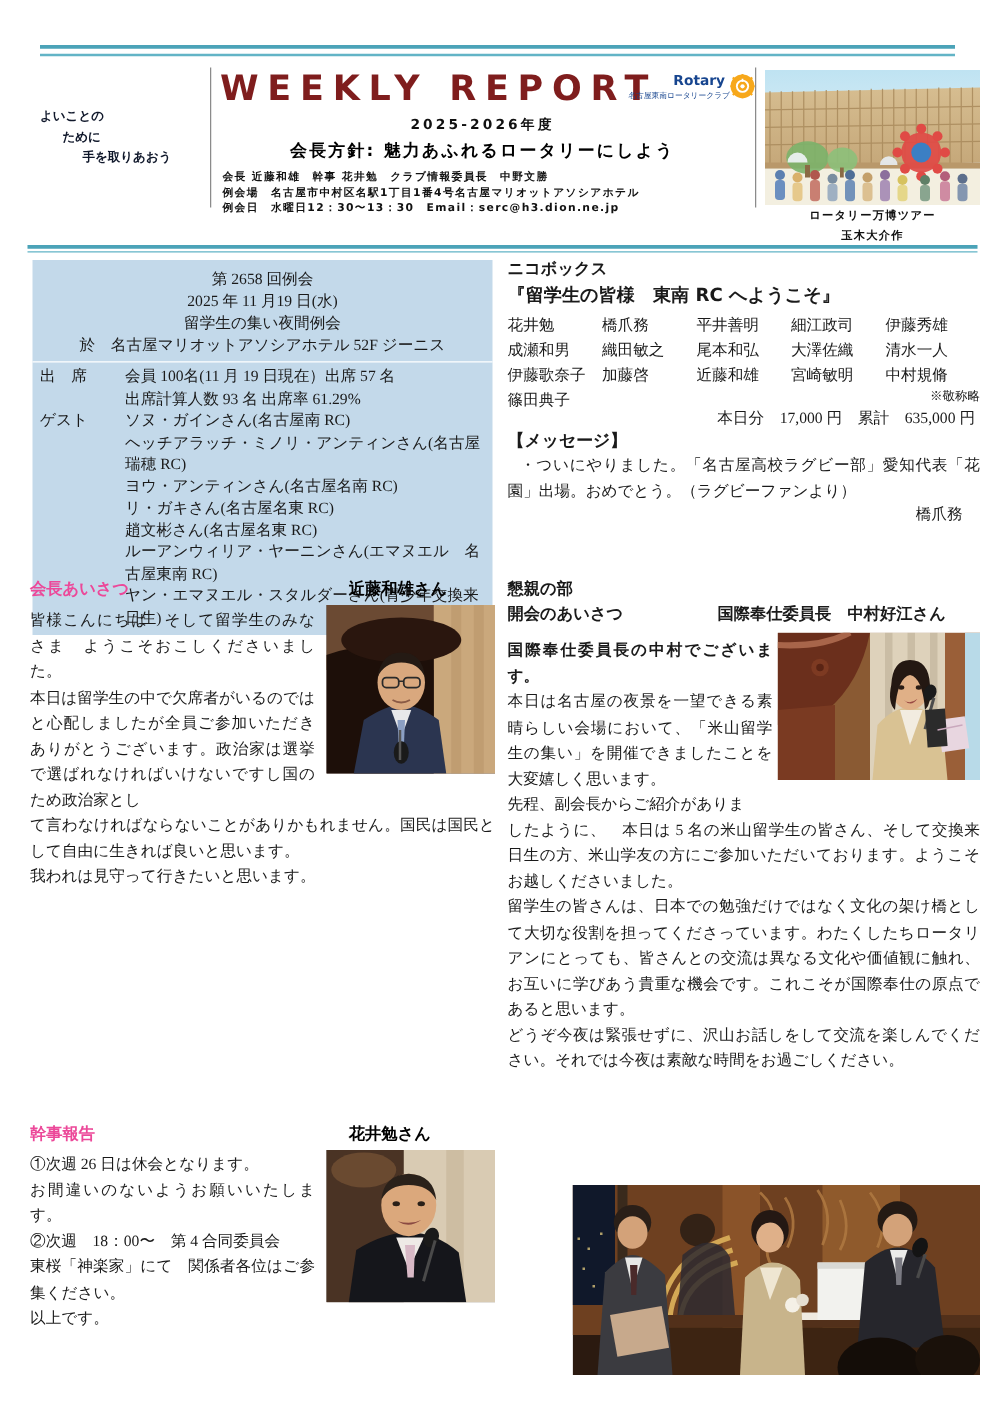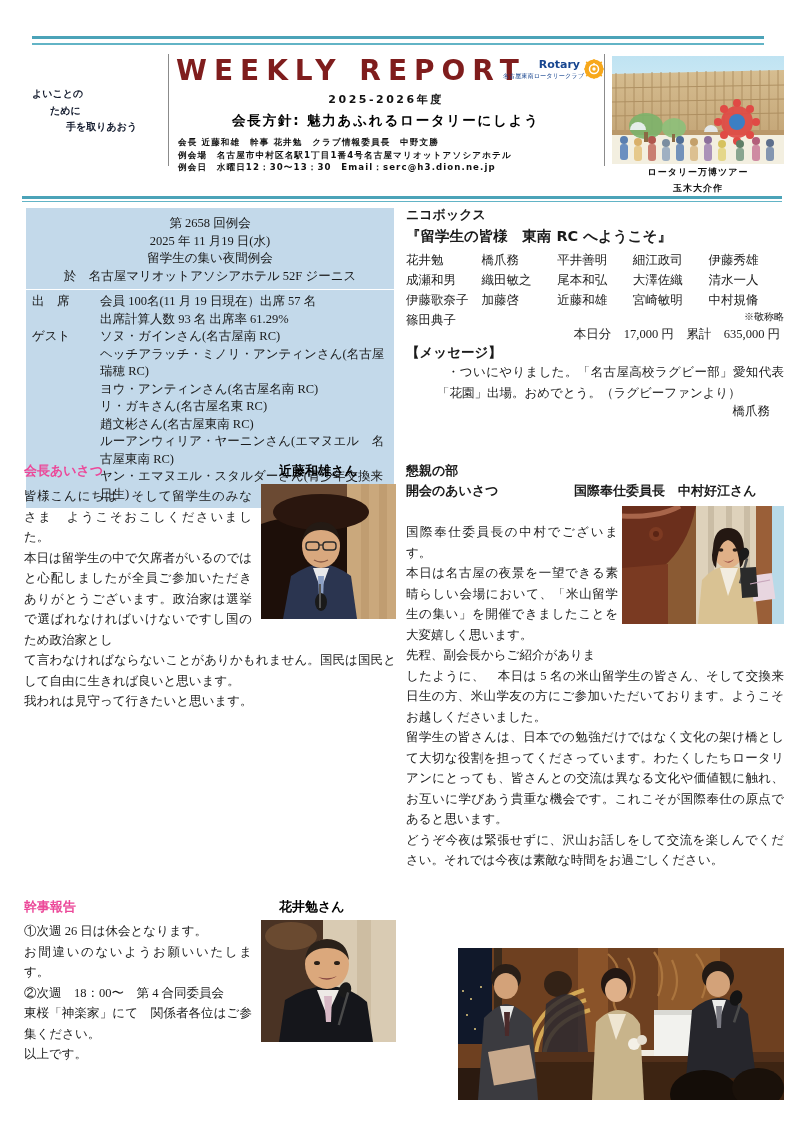--- a/index.html
+++ b/index.html
@@ -131,21 +131,21 @@
   
   .rcol{position:absolute;left:406px;top:206px;width:378px;}
   .nico-t{font-family:"DejaVu Sans", sans-serif;font-weight:bold;font-size:13px;}
   .nico-s{font-family:"DejaVu Sans", sans-serif;font-weight:bold;font-size:14.5px;margin-top:3px;}
   .nico-grid{margin-top:4px;}
   .nico-row{display:flex;font-size:12.5px;line-height:20px;font-family:"Liberation Serif", serif;}
   .nico-row span{flex:0 0 20%;}
   .nico-note{text-align:right;font-size:10px;margin-top:-20px;}
   .nico-total{text-align:right;font-size:12.5px;margin-top:2px;padding-right:4px;}
   .msg-t{font-family:"DejaVu Sans", sans-serif;font-weight:bold;font-size:13.5px;margin-top:1px;}
-  .msg-b{font-size:12.5px;line-height:20.5px;text-align:justify;margin-left:31px;}
+  .msg-b{font-size:12.5px;line-height:20.5px;text-align:justify;}
   .msg-sig{text-align:right;font-size:12.5px;padding-right:14px;}
 
   .konshin{position:absolute;left:406px;top:462px;width:378px;}
   .k-l1{font-family:"DejaVu Sans", sans-serif;font-weight:bold;font-size:13px;}
   .k-l2{position:relative;height:20px;margin-top:2px;}
   .k-l2 .a{position:absolute;left:0;top:0;font-family:"DejaVu Sans", sans-serif;font-weight:bold;font-size:13px;}
   .k-l2 .b{position:absolute;left:168px;top:0;font-family:"DejaVu Sans", sans-serif;font-weight:bold;font-size:13px;}
   .photo-naka{position:absolute;right:0px;top:44px;width:162px;height:118px;overflow:hidden;}
   .ktext-narrow{width:212px;}
   .ktext-full{width:378px;}
@@ -315,21 +315,21 @@
         <div class="val">会員 100名(11 月 19 日現在）出席 57 名</div>
       </div>
       <div class="indent">出席計算人数 93 名 出席率 61.29%</div>
       <div class="inforow">
         <div class="lbl">ゲスト</div>
         <div class="val">ソヌ・ガインさん(名古屋南 RC)</div>
       </div>
       <div class="indent">ヘッチアラッチ・ミノリ・アンティンさん(名古屋瑞穂 RC)</div>
       <div class="indent">ヨウ・アンティンさん(名古屋名南 RC)</div>
       <div class="indent">リ・ガキさん(名古屋名東 RC)</div>
-      <div class="indent">趙文彬さん(名古屋東南 RC)</div>
+      <div class="indent">趙文彬さん(名古屋名東 RC)</div>
       <div class="indent">ルーアンウィリア・ヤーニンさん(エマヌエル　名古屋東南 RC)</div>
       <div class="indent" style="padding-bottom:3px;">ヤン・エマヌエル・スタルダーさん(青少年交換来日生)</div>
     </div>
   </div>
 
   <div class="lcol">
     <div class="pres-head">
       <div class="t h-blk">会長あいさつ</div>
       <div class="n h-name">近藤和雄さん</div>
     </div>
@@ -473,21 +473,21 @@
 
         <ellipse cx="122" cy="48" rx="5" ry="6.5" fill="#1b1b1b" transform="rotate(22 122 48)"></ellipse>
         <rect x="124" y="52" width="2.4" height="26" fill="#4c4c4c" transform="rotate(16 124 52)"></rect>
 
         <rect x="128" y="70" width="22" height="26" fill="#e8d6e0" transform="rotate(-8 128 70)"></rect>
         <rect x="118" y="62" width="16" height="30" fill="#2b2b2b" transform="rotate(-4 118 62)"></rect>
         <path d="M128 78 L148 74" stroke="#c9a8bd" stroke-width="1.2"></path>
       </svg>
     </div>
 
-    <div class="body-txt ktext-narrow" style="margin-top:20px;">国際奉仕委員長の中村でございます。</div>
+    <div class="body-txt ktext-narrow" style="margin-top:8px;font-weight:bold;">国際奉仕委員長の中村でございます。</div>
     <div class="body-txt ktext-narrow">本日は名古屋の夜景を一望できる素晴らしい会場において、「米山留学生の集い」を開催できましたことを大変嬉しく思います。</div>
     <div class="body-txt ktext-narrow">先程、副会長からご紹介がありま</div>
     <div class="body-txt ktext-full">したように、　本日は 5 名の米山留学生の皆さん、そして交換来日生の方、米山学友の方にご参加いただいております。ようこそお越しくださいました。</div>
     <div class="body-txt ktext-full">留学生の皆さんは、日本での勉強だけではなく文化の架け橋として大切な役割を担ってくださっています。わたくしたちロータリアンにとっても、皆さんとの交流は異なる文化や価値観に触れ、お互いに学びあう貴重な機会です。これこそが国際奉仕の原点であると思います。</div>
     <div class="body-txt ktext-full">どうぞ今夜は緊張せずに、沢山お話しをして交流を楽しんでください。それでは今夜は素敵な時間をお過ごしください。</div>
   </div>
 
   <div class="photo-bottom">
     <svg viewBox="0 0 326 152" width="326" height="152" preserveAspectRatio="none">
       <rect width="326" height="152" fill="#2b1a10"></rect>

